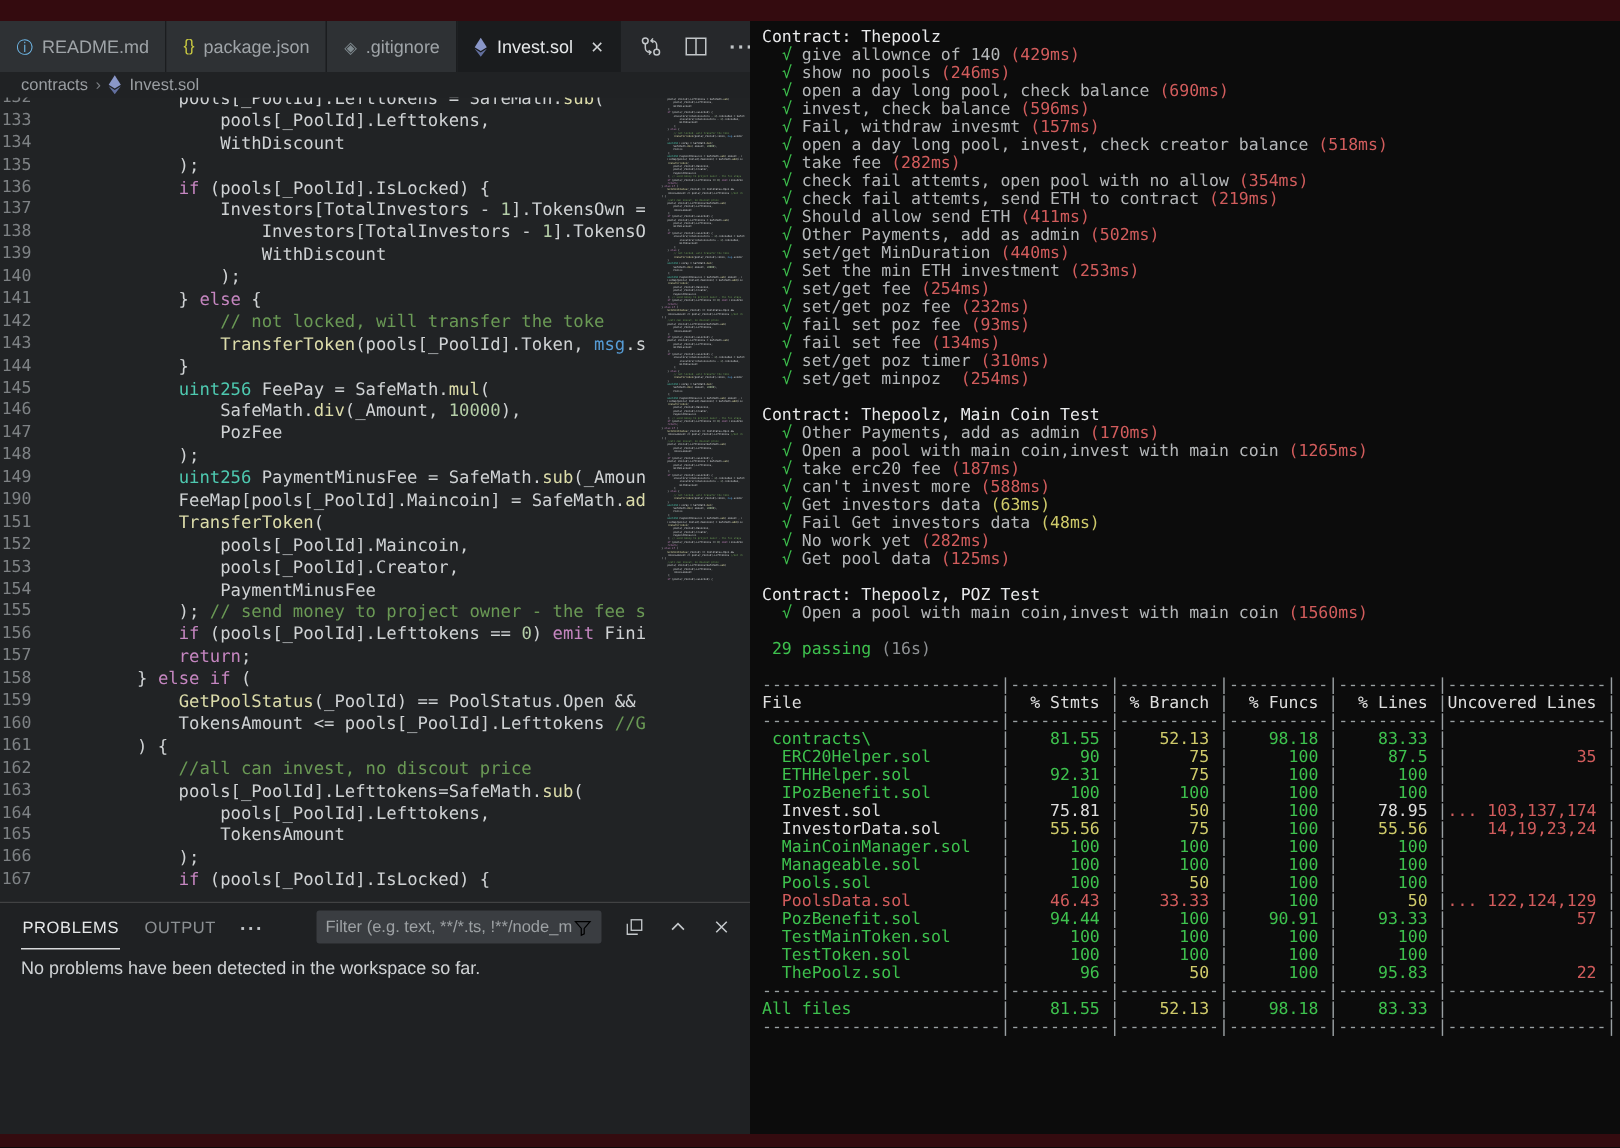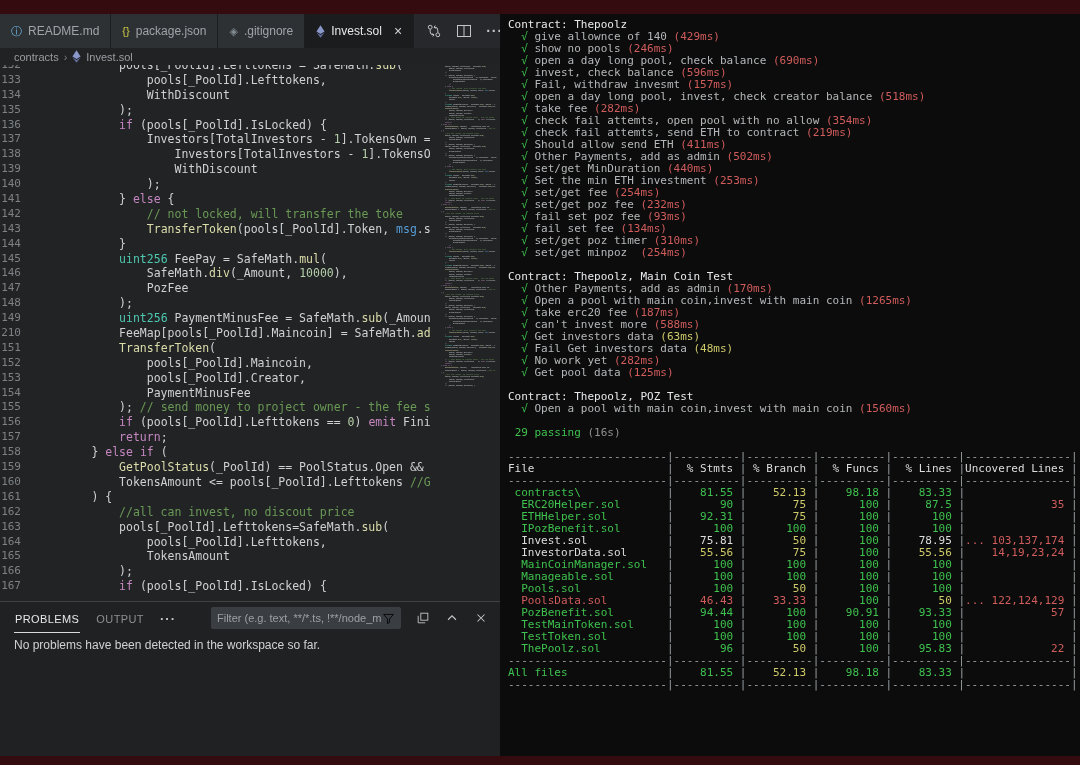--- a/index.html
+++ b/index.html
@@ -194,21 +194,21 @@
             </div>
             <div class="cl">
               <span class="ln">148</span>
               <span class="ct"><span class="tk-w">            );</span></span>
             </div>
             <div class="cl">
               <span class="ln">149</span>
               <span class="ct"><span class="tk-w">            </span><span class="tk-t">uint256</span><span class="tk-w"> PaymentMinusFee = SafeMath.</span><span class="tk-f">sub</span><span class="tk-w">(_Amount , F</span></span>
             </div>
             <div class="cl">
-              <span class="ln">210</span>
+              <span class="ln">190</span>
               <span class="ct"><span class="tk-w">            FeeMap[pools[_PoolId].Maincoin] = SafeMath.</span><span class="tk-f">add</span></span>
             </div>
             <div class="cl">
               <span class="ln">151</span>
               <span class="ct"><span class="tk-w">            </span><span class="tk-f">TransferToken</span><span class="tk-w">(</span></span>
             </div>
             <div class="cl">
               <span class="ln">152</span>
               <span class="ct"><span class="tk-w">                pools[_PoolId].Maincoin,</span></span>
             </div>

